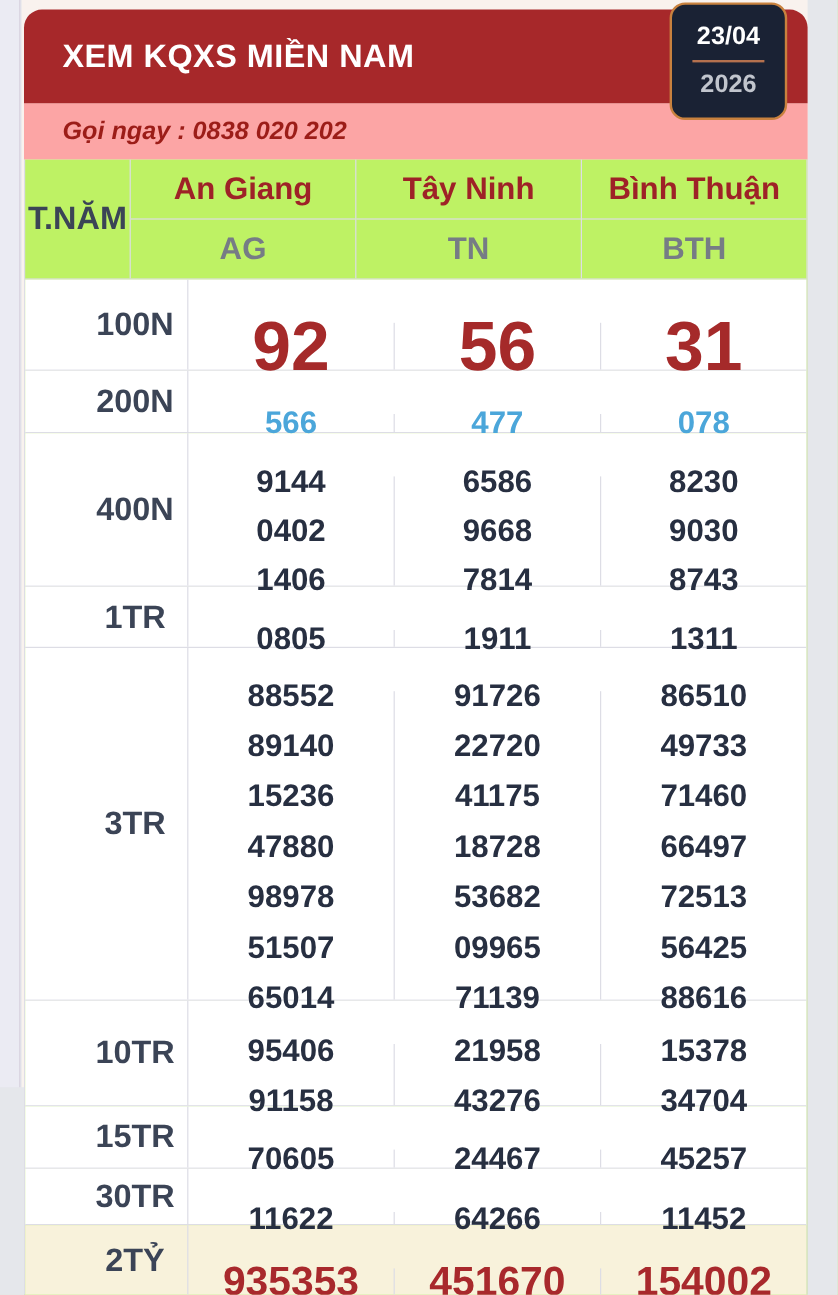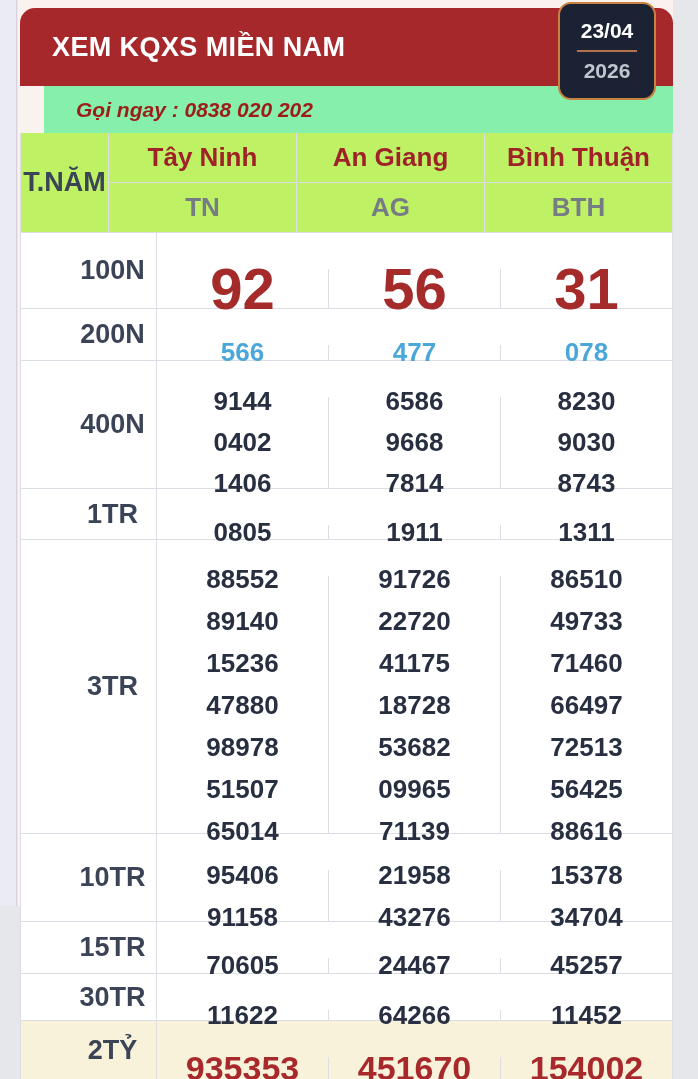--- a/index.html
+++ b/index.html
@@ -54,24 +54,23 @@
     z-index: 3;
     cursor: pointer;
   }
   .date-top { color: #ffffff; font-size: 21px; font-weight: bold; }
   .date-sep { width: 60px; height: 2px; background: #b5714e; margin: 7px 0; }
   .date-year { color: #c1c5cd; font-size: 21px; font-weight: bold; }
 
   
   .hotline-bar {
     height: 47px;
-    background: #86efac;
+    background: #fca5a5;
     display: flex; align-items: center;
     padding-left: 32px;
-    margin-left: 24px;
   }
   .hotline-text {
     color: #9c1d18;
     font-size: 21px;
     font-weight: bold;
     font-style: italic;
   }
 
   
   .results {
@@ -159,26 +158,26 @@
 
       <div class="hotline-bar">
         <div class="hotline-text">Gọi ngay : 0838 020 202</div>
       </div>
 
       <div class="results">
         <div class="thead">
           <div class="corner-cell">T.NĂM</div>
 
           <div class="prov-col">
+            <div class="prov-name">An Giang</div>
+            <div class="prov-code">AG</div>
+          </div>
+          <div class="prov-col">
             <div class="prov-name">Tây Ninh</div>
             <div class="prov-code">TN</div>
-          </div>
-          <div class="prov-col">
-            <div class="prov-name">An Giang</div>
-            <div class="prov-code">AG</div>
           </div>
           <div class="prov-col">
             <div class="prov-name">Bình Thuận</div>
             <div class="prov-code">BTH</div>
           </div>
         </div>
 
         <div>
             <div class="row r-h76 special">
               <div class="row-label">100N</div>

